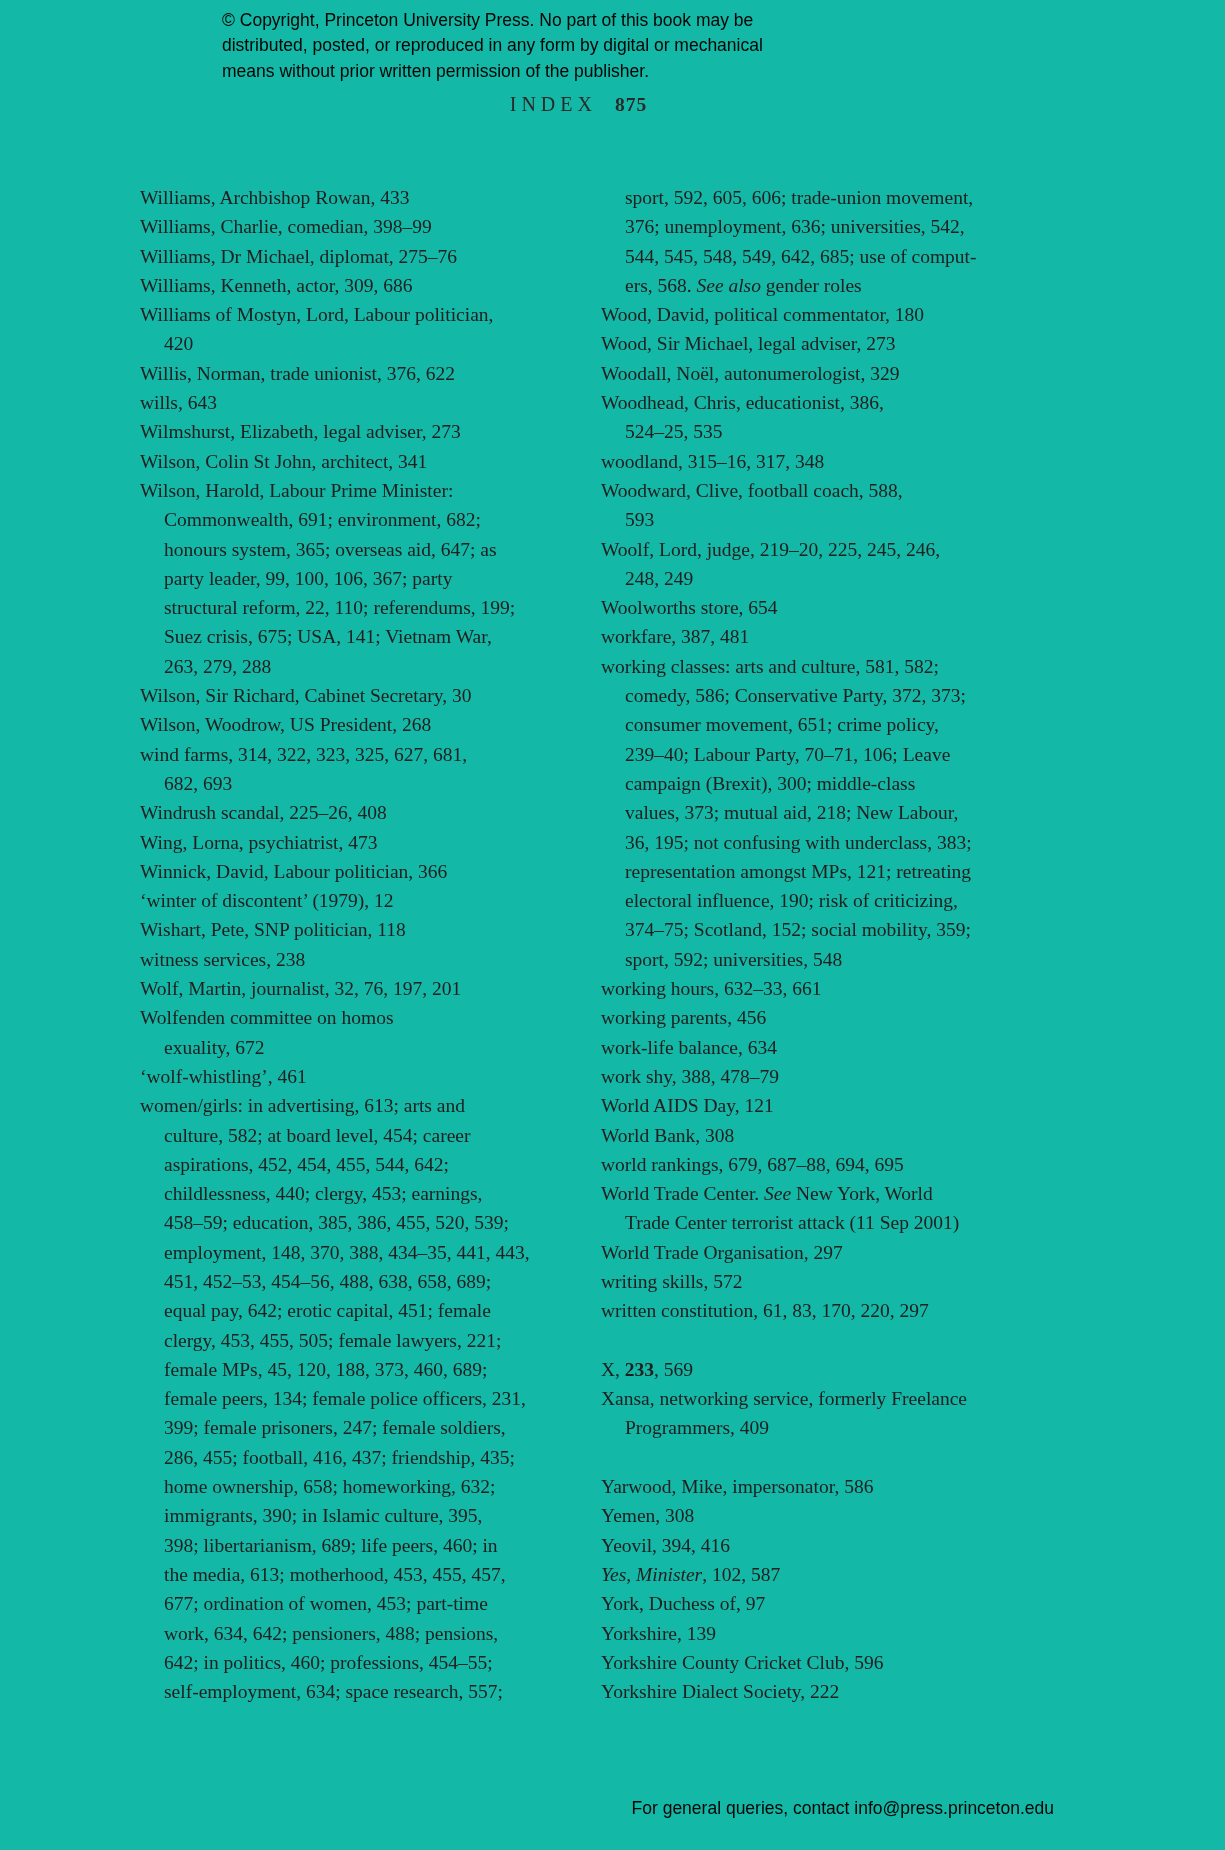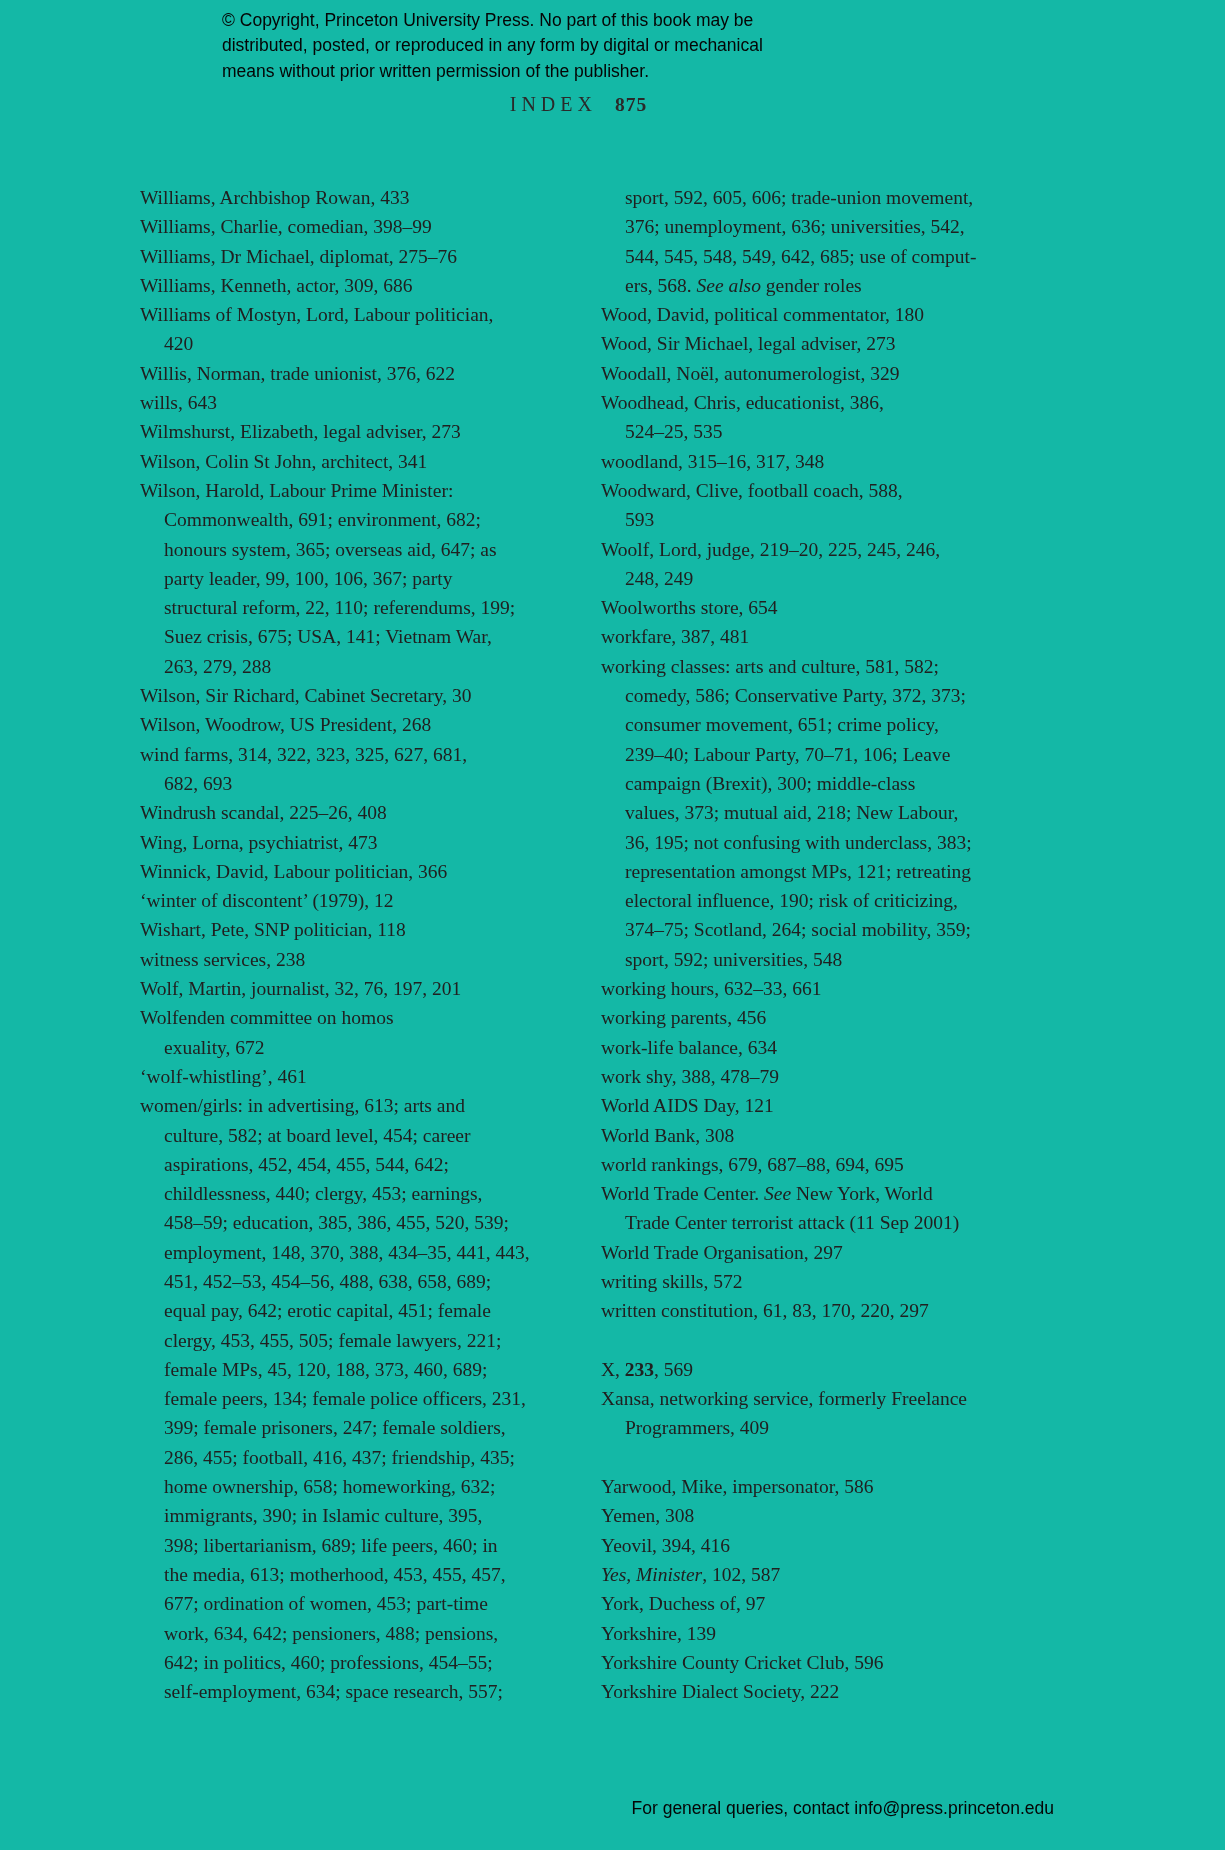--- a/index.html
+++ b/index.html
@@ -191,21 +191,21 @@
       <div class="entry">
         <div class="line first"><span>working classes: arts and culture, 581, 582;</span></div>
         <div class="line turn"><span>comedy, 586; Conservative Party, 372, 373;</span></div>
         <div class="line turn"><span>consumer movement, 651; crime policy,</span></div>
         <div class="line turn"><span>239–40; Labour Party, 70–71, 106; Leave</span></div>
         <div class="line turn"><span>campaign (Brexit), 300; middle-class</span></div>
         <div class="line turn"><span>values, 373; mutual aid, 218; New Labour,</span></div>
         <div class="line turn"><span>36, 195; not confusing with underclass, 383;</span></div>
         <div class="line turn"><span>representation amongst MPs, 121; retreating</span></div>
         <div class="line turn"><span>electoral influence, 190; risk of criticizing,</span></div>
-        <div class="line turn"><span>374–75; Scotland, 264; social mobility, 359;</span></div>
+        <div class="line turn"><span>374–75; Scotland, 152; social mobility, 359;</span></div>
         <div class="line turn"><span>sport, 592; universities, 548</span></div>
       </div>
       <div class="entry">
         <div class="line first"><span>working hours, 632–33, 661</span></div>
       </div>
       <div class="entry">
         <div class="line first"><span>working parents, 456</span></div>
       </div>
       <div class="entry">
         <div class="line first"><span>work-life balance, 634</span></div>

